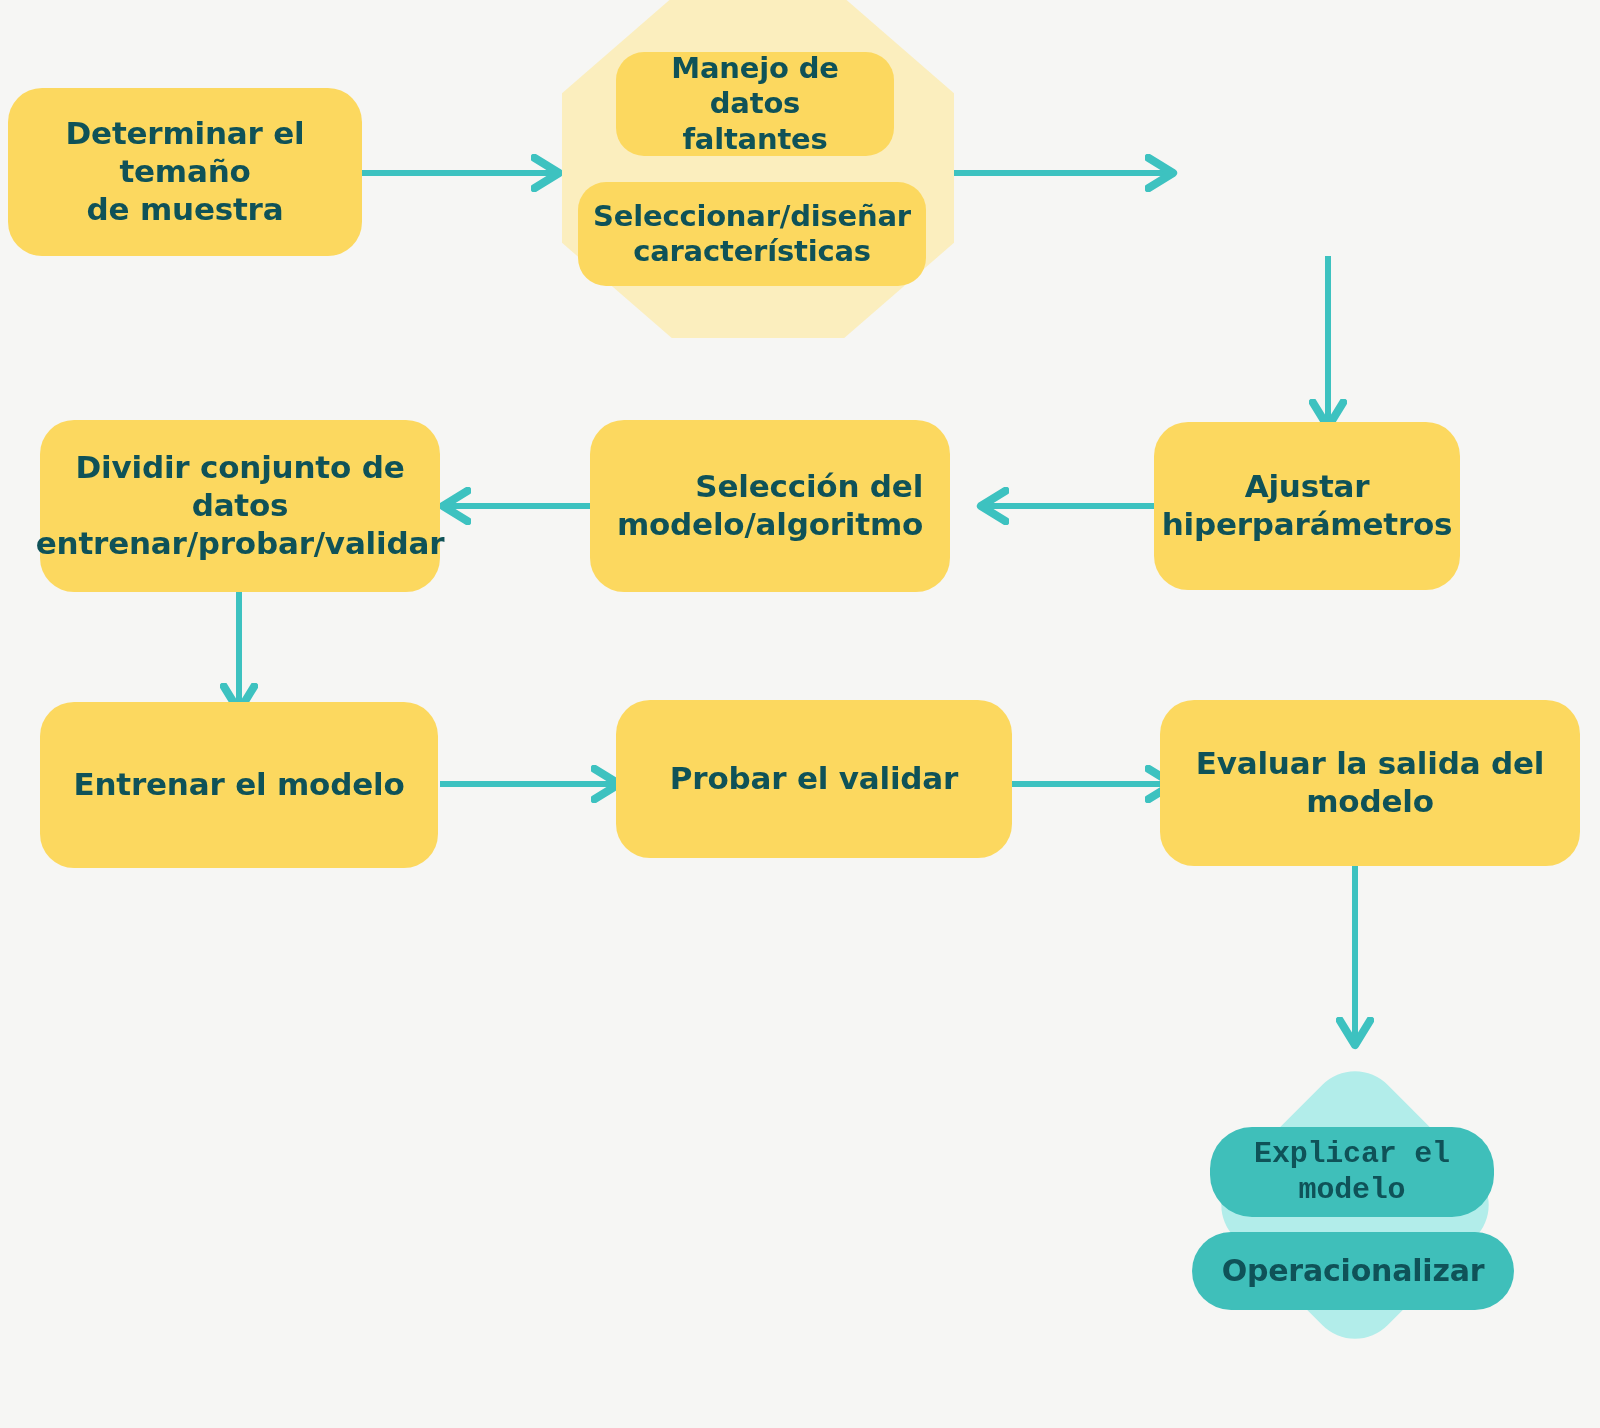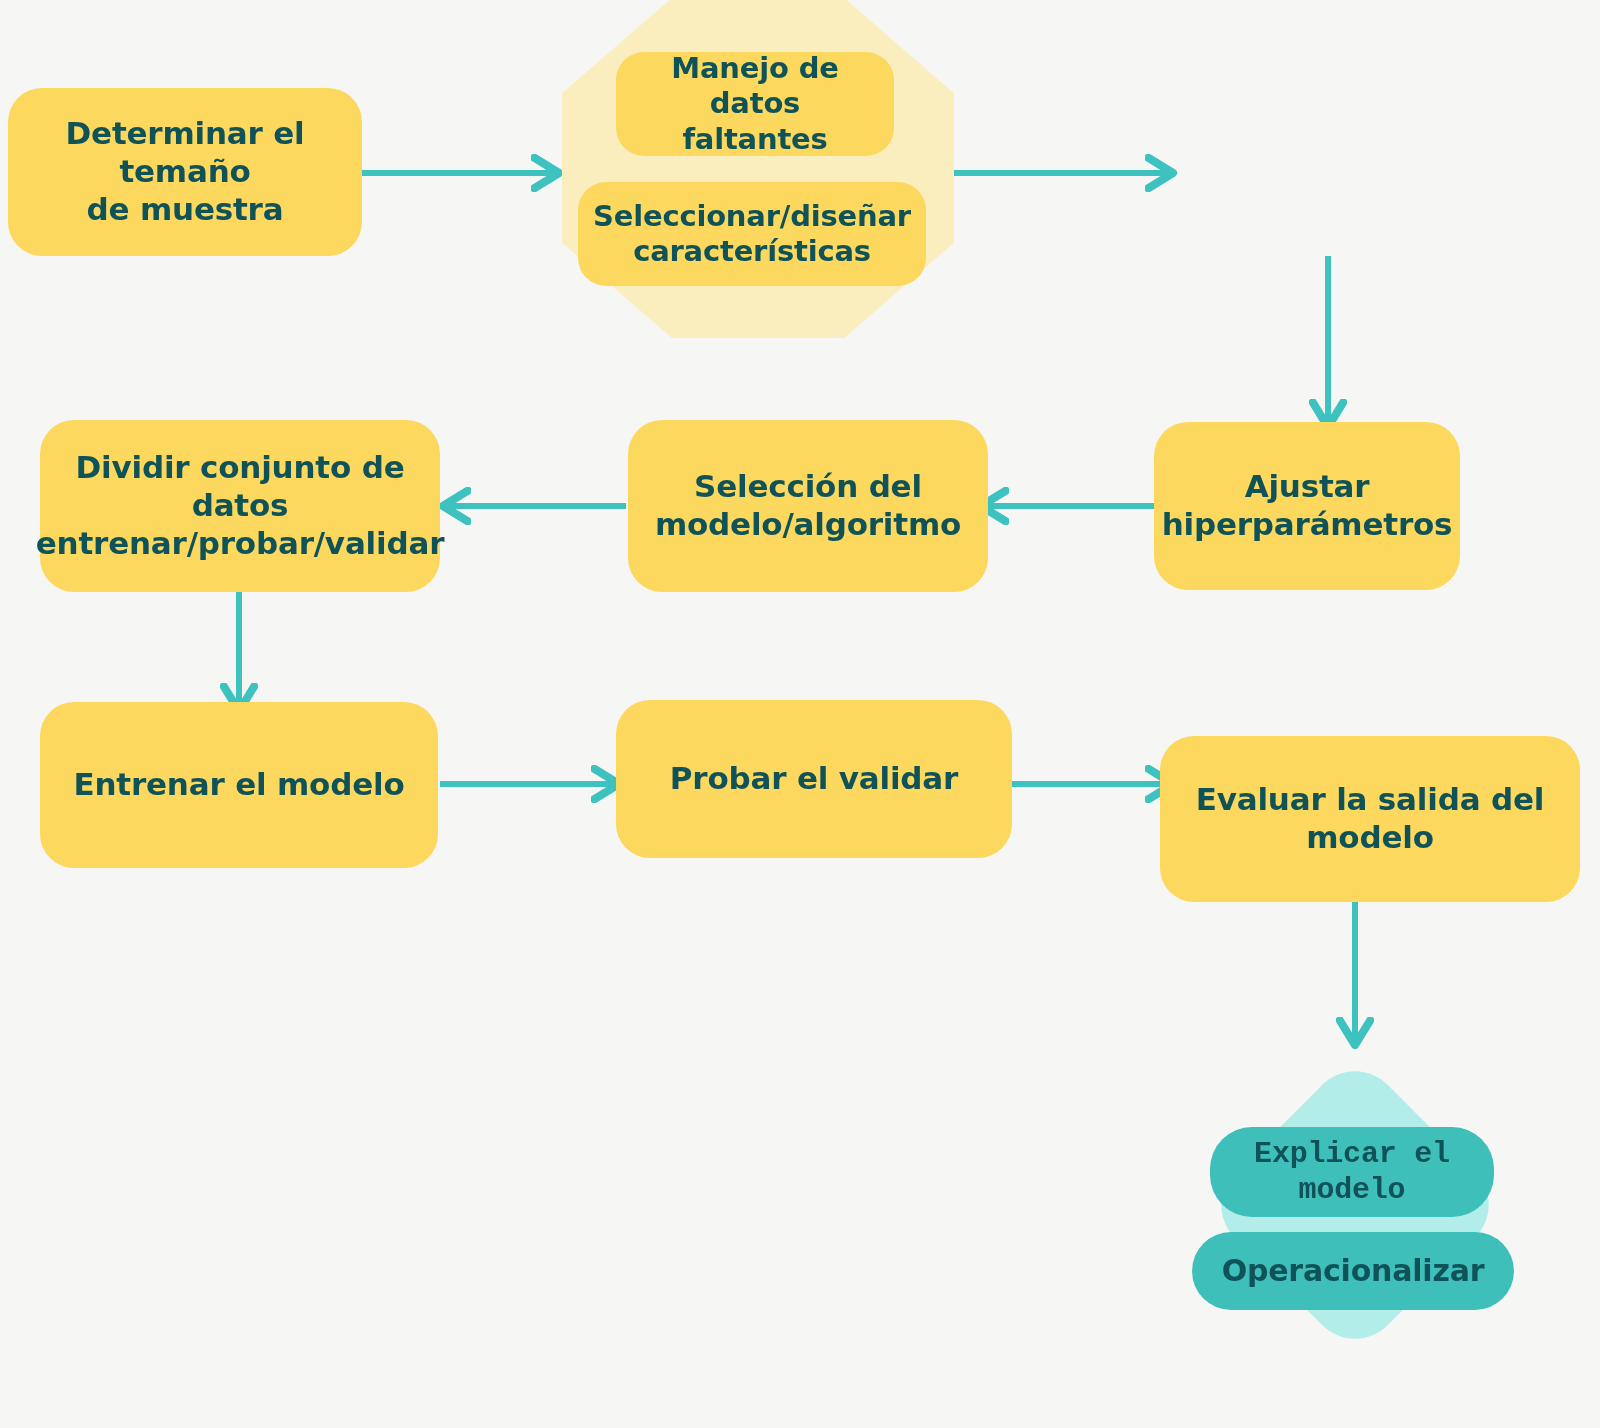--- a/index.html
+++ b/index.html
@@ -134,39 +134,39 @@
     <span>Determinar el temaño
 de muestra</span>
   </div>
 
 
   <div class="node lg" style="left:40px; top:420px; width:400px; height:172px;">
     <span>Dividir conjunto de datos
 entrenar/probar/validar</span>
   </div>
 
-  <div class="node lg" style="left:628px; top:420px; width:360px; height:172px;">
+  <div class="node lg" style="left:590px; top:420px; width:360px; height:172px;text-align:right;">
     <span>Selección del
 modelo/algoritmo</span>
   </div>
 
   <div class="node lg" style="left:40px; top:702px; width:398px; height:166px;">
     <span>Entrenar  el modelo</span>
   </div>
 
   <div class="node lg" style="left:1154px; top:422px; width:306px; height:168px;">
     <span>Ajustar
 hiperparámetros</span>
   </div>
 
   <div class="node lg" style="left:616px; top:700px; width:396px; height:158px;">
     <span>Probar el validar</span>
   </div>
 
-  <div class="node lg" style="left:1160px; top:700px; width:420px; height:166px;margin-top:36px;">
+  <div class="node lg" style="left:1160px; top:700px; width:420px; height:166px;">
     <span>Evaluar la salida del
 modelo</span>
   </div>
 
   <div class="diamond" style="left:1247px; top:1097px; width:216px; height:216px;"></div>
 
   <div class="teal-node" style="left:1210px; top:1127px; width:284px; height:90px;font-family:Liberation Mono, monospace;">
     <span>Explicar el modelo</span>
   </div>
 

